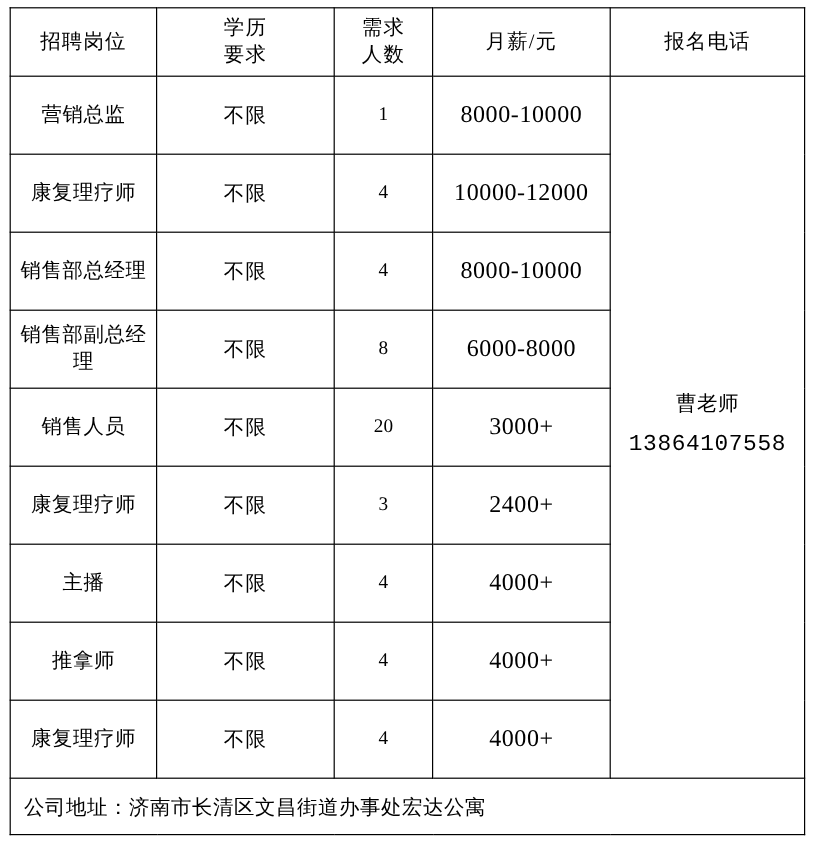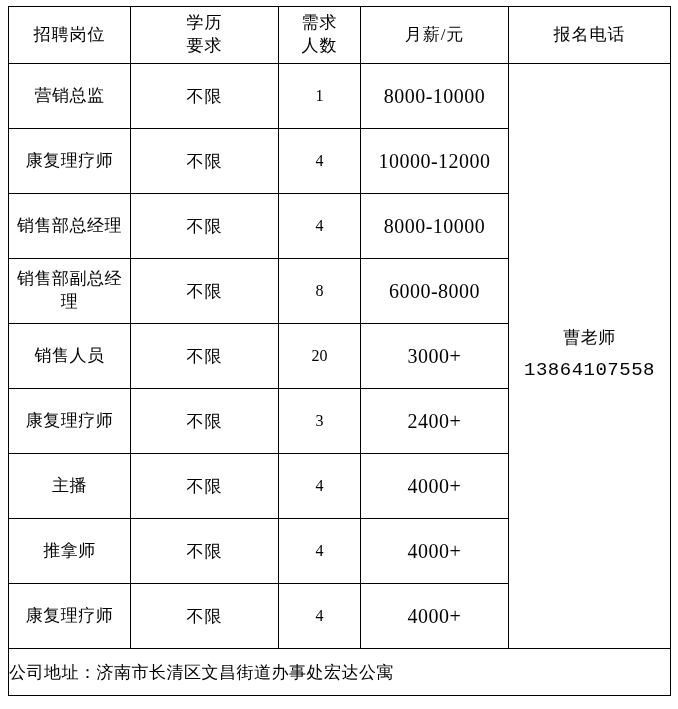--- a/index.html
+++ b/index.html
@@ -85,21 +85,21 @@
     display: block;
   }
   td.phone-cell .phone-number {
     display: block;
     font-size: 19px;
     letter-spacing: 0.5px;
   }
   tr.footer-row td {
     height: 46px;
     text-align: left;
-    padding-left: 0;
+    padding-left: 11px;
     font-size: 17px;
     letter-spacing: 0.5px;
   }
 </style>
 </head>
 <body>
 
 <div id="sheet">
   <table class="job-table">
     <colgroup>

